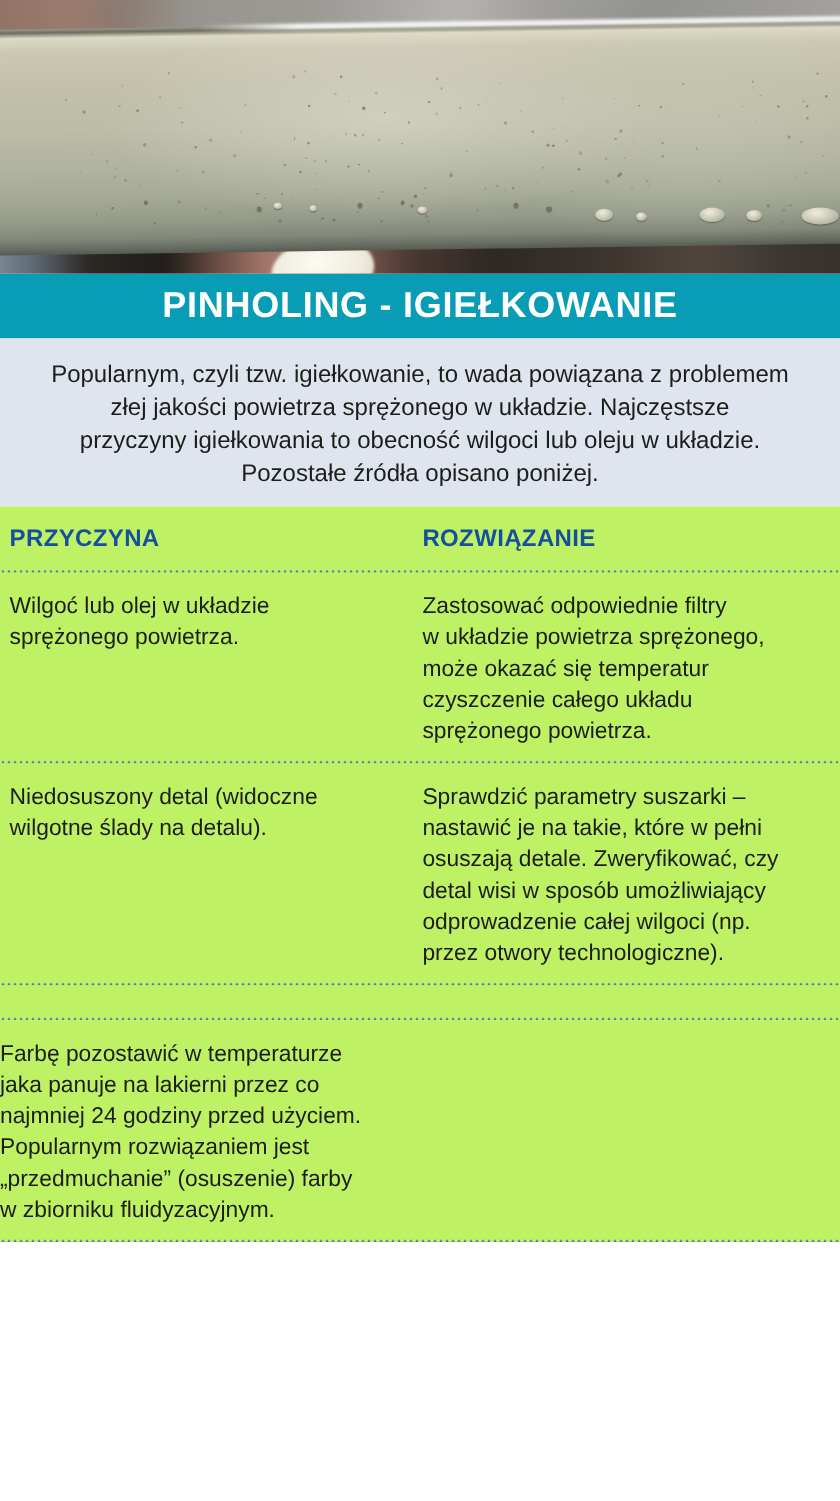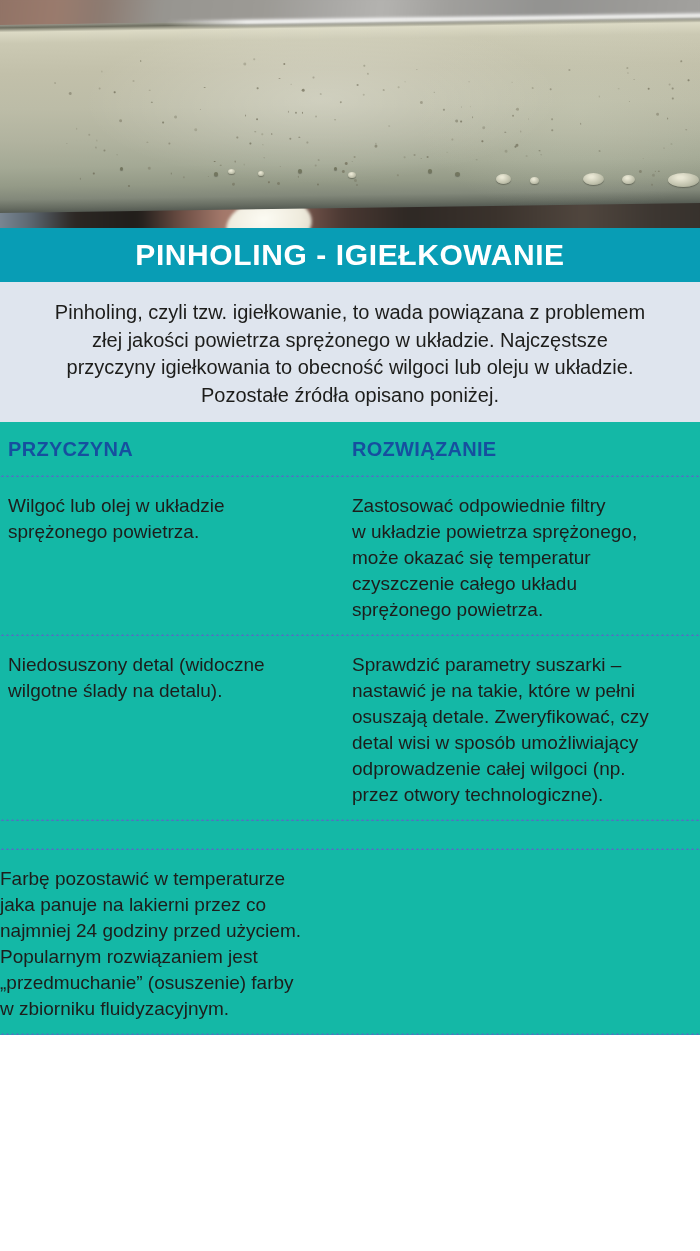--- a/index.html
+++ b/index.html
@@ -59,21 +59,21 @@
 
   
   .title-band { width:700px; height:54px; display:flex; align-items:center; justify-content:center; }
   .title-band h1 { color:#ffffff; font-size:30px; font-weight:bold; letter-spacing:0.6px; }
 
   
   .intro { width:700px; height:140px; padding-top:17px; text-align:center; }
   .intro-line { font-size:20px; line-height:27.5px; color:#1d1d1b; }
 
   
-  .table { width:700px; padding-top:16px; background:#14b8a6; }
+  .table { width:700px; padding-top:16px; background:#bef264; }
   .thead { display:flex; padding-bottom:13px; }
   .th { font-size:20px; font-weight:bold; letter-spacing:0.3px; }
   .th.cause { width:352px; padding-left:8px; }
   .th.solution { width:348px; }
   .divider { height:3px; background-image:radial-gradient(circle, #4b79be 1px, rgba(75,121,190,0) 1.4px); background-size:5px 3px; background-position:0 1px; background-repeat:repeat-x; }
   .row { display:flex; padding:16px 0 10px; }
   .cell { font-size:19px; line-height:26px; color:#1d1d1b; white-space:pre-line; }
   .cell.cause { width:352px; padding-left:8px; padding-right:14px; }
   .cell.solution { width:348px; padding-right:8px; }
 </style>
@@ -258,21 +258,21 @@
         <span class="drip-dark" style="left: 120px; top: 167px; width: 3px; height: 3px;"></span>
         <span class="drip-dark" style="left: 455px; top: 172px; width: 5px; height: 4px;"></span>
       </div>
   </div>
 
   <div class="title-band" style="background:#089db5;">
     <h1>PINHOLING - IGIEŁKOWANIE</h1>
   </div>
 
   <div class="intro" style="background:#dfe5ee;">
-    <div class="intro-line">Pinholing, czyli tzw. igiełkowanie, to wada powiązana z problemem</div>
+    <div class="intro-line">Popularnym, czyli tzw. igiełkowanie, to wada powiązana z problemem</div>
     <div class="intro-line">złej jakości powietrza sprężonego w układzie. Najczęstsze</div>
     <div class="intro-line">przyczyny igiełkowania to obecność wilgoci lub oleju w układzie.</div>
     <div class="intro-line">Pozostałe źródła opisano poniżej.</div>
   </div>
 
   <div class="table">
     <div class="thead">
       <div class="th cause" style="color:#164f9f;">PRZYCZYNA</div>
       <div class="th solution" style="color:#164f9f;">ROZWIĄZANIE</div>
     </div>

